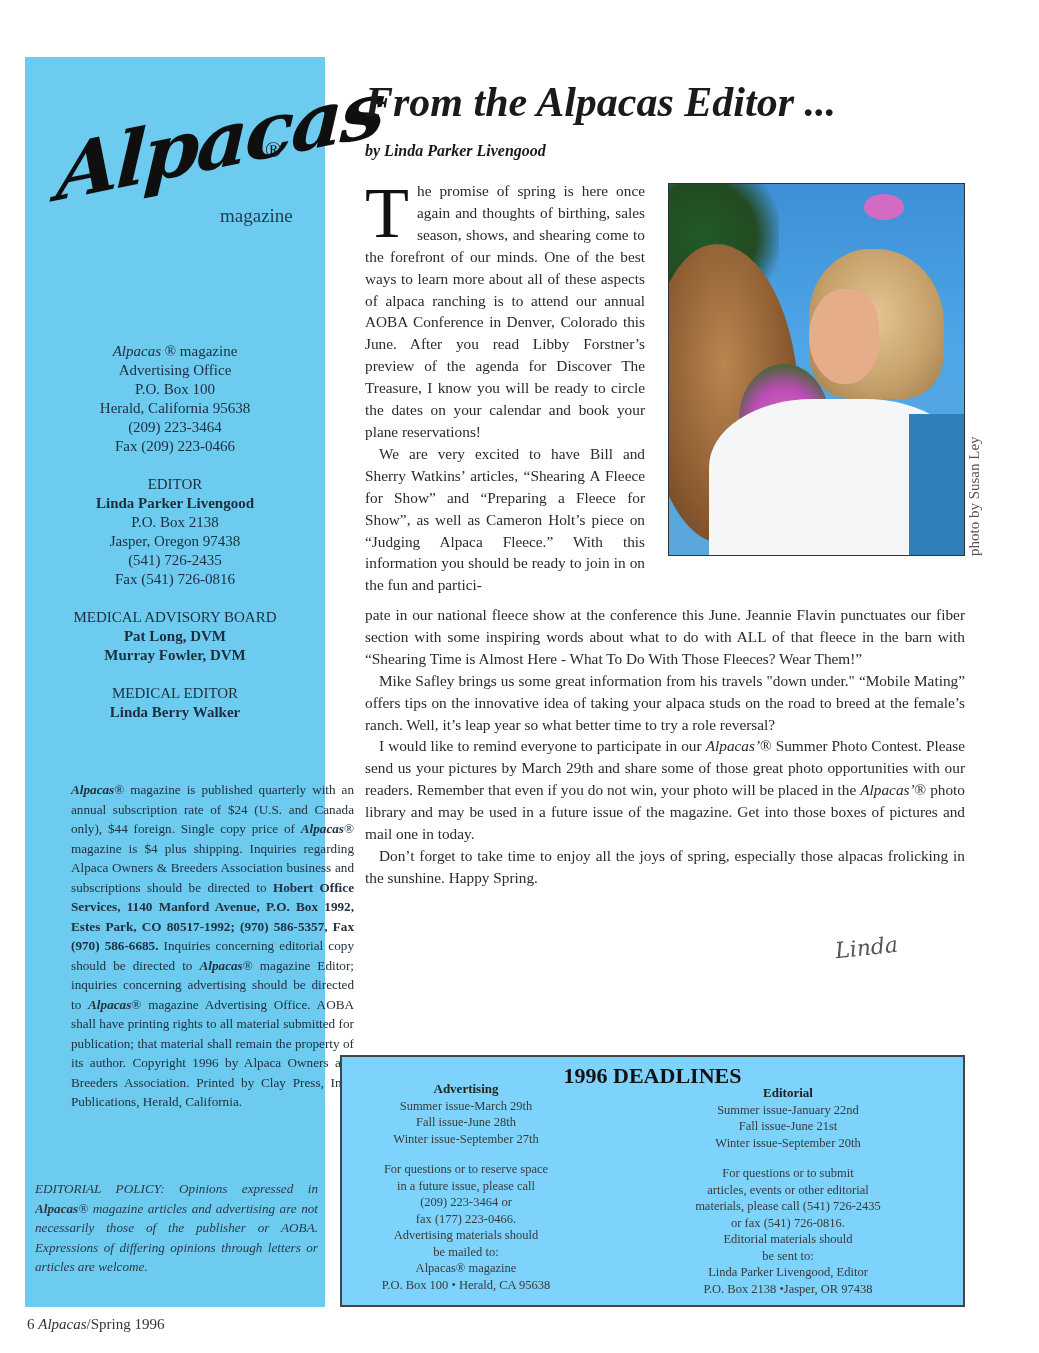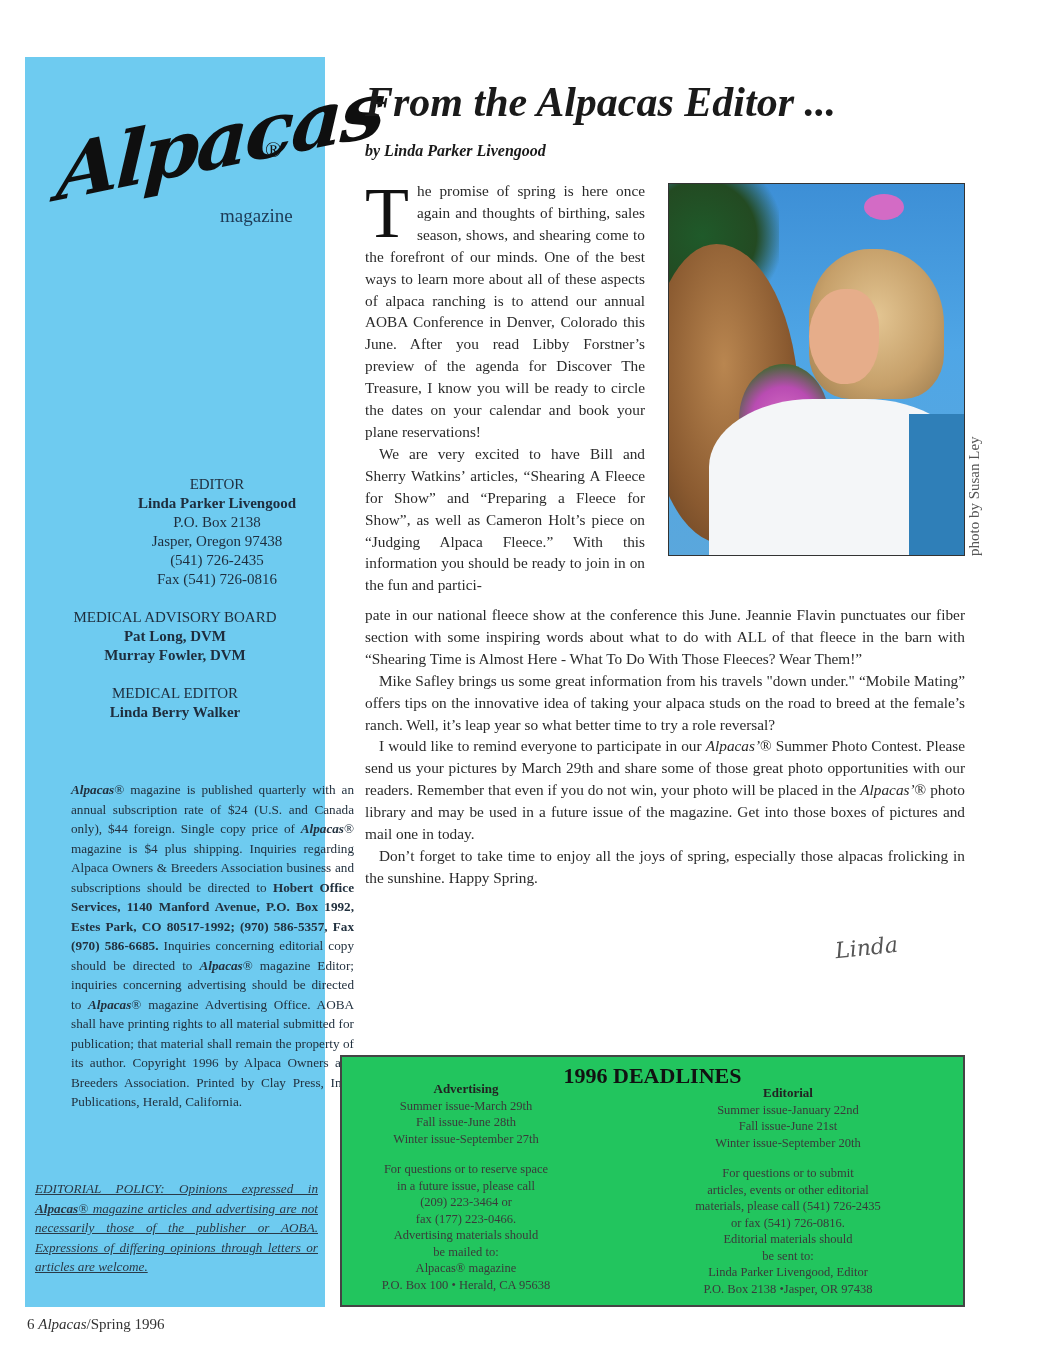--- a/index.html
+++ b/index.html
@@ -80,21 +80,21 @@
     font-family: "Liberation Serif", serif; font-size: 15px; color: #555; white-space: nowrap;
   }
   .signature {
     position: absolute; left: 835px; top: 935px; font-family: "DejaVu Serif", serif; font-style: italic;
     font-size: 22px; color: #555; transform: rotate(-6deg);
   }
 
   
   .deadlines {
     position: absolute; left: 340px; top: 1055px; width: 625px; height: 252px;
-    border: 2px solid #444; background: #22c55e;
+    border: 2px solid #444; background: #7dd3fc;
   }
   .dl-title {
     position: absolute; left: 0; width: 100%; top: 6px; text-align: center;
     font-family: "Liberation Serif", serif; font-weight: bold; font-size: 22px; color: #111;
   }
   .dl-col {
     position: absolute; top: 24px; width: 240px; text-align: center;
     font-family: "Liberation Serif", serif; font-size: 12.5px; line-height: 16.5px; color: #3a3a3a;
   }
   .dl-col.left { left: 4px; }
@@ -105,22 +105,30 @@
 </head>
 <body>
 
 <aside class="sidebar">
   <div class="logo">
     <span class="logo-script">Alpacas</span>
     <span class="logo-reg">®</span>
     <span class="logo-mag">magazine</span>
   </div>
 
-
-  <div class="sb-block" style="top:418px;margin-left:42px;">
+  <div class="sb-block" style="top:285px;">
+    <div><span class="i">Alpacas</span><span> ® magazine</span></div>
+    <div>Advertising Office</div>
+    <div>P.O. Box 100</div>
+    <div>Herald, California 95638</div>
+    <div>(209) 223-3464</div>
+    <div>Fax (209) 223-0466</div>
+  </div>
+
+  <div class="sb-block" style="top:418px;">
     <div>EDITOR</div>
     <div class="b">Linda Parker Livengood</div>
     <div>P.O. Box 2138</div>
     <div>Jasper, Oregon 97438</div>
     <div>(541) 726-2435</div>
     <div>Fax (541) 726-0816</div>
   </div>
 
   <div class="sb-block" style="top:551px;">
     <div>MEDICAL ADVISORY BOARD</div>
@@ -130,21 +138,21 @@
 
   <div class="sb-block" style="top:627px;">
     <div>MEDICAL EDITOR</div>
     <div class="b">Linda Berry Walker</div>
   </div>
 
   <div class="sb-legal" style="top:723px;margin-left:36px;">
     <b><i>Alpacas</i></b><span>® magazine is published quarterly with an annual subscription rate of $24 (U.S. and Canada only), $44 foreign. Single copy price of </span><b><i>Alpacas</i></b><span>® magazine is $4 plus shipping. Inquiries regarding Alpaca Owners &amp; Breeders Association business and subscriptions should be directed to </span><b>Hobert Office Services, 1140 Manford Avenue, P.O. Box 1992, Estes Park, CO 80517-1992; (970) 586-5357, Fax (970) 586-6685.</b><span> Inquiries concerning editorial copy should be directed to </span><b><i>Alpacas</i></b><span>® magazine Editor; inquiries concerning advertising should be directed to </span><b><i>Alpacas</i></b><span>® magazine Advertising Office. AOBA shall have printing rights to all material submitted for publication; that material shall remain the property of its author. Copyright 1996 by Alpaca Owners and Breeders Association. Printed by Clay Press, Inc., Publications, Herald, California.</span>
   </div>
 
-  <div class="sb-policy" style="top:1122px;text-decoration:underline;">
+  <div class="sb-policy" style="top:1122px;">
     <span>EDITORIAL POLICY: Opinions expressed in </span><b>Alpacas</b><span>® magazine articles and advertising are not necessarily those of the publisher or AOBA. Expressions of differing opinions through letters or articles are welcome.</span>
   </div>
 </aside>
 
 <div class="folio">
   <span>6 </span><i>Alpacas</i><span>/Spring 1996</span>
 </div>
 
 <h1 class="title">From the Alpacas Editor ...</h1>
 <div class="byline">by Linda Parker Livengood</div>

